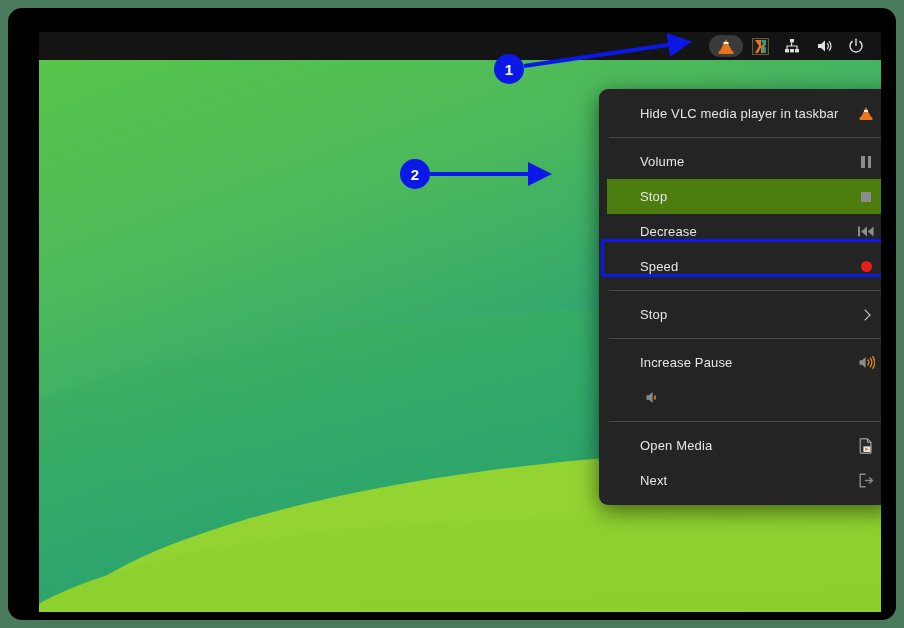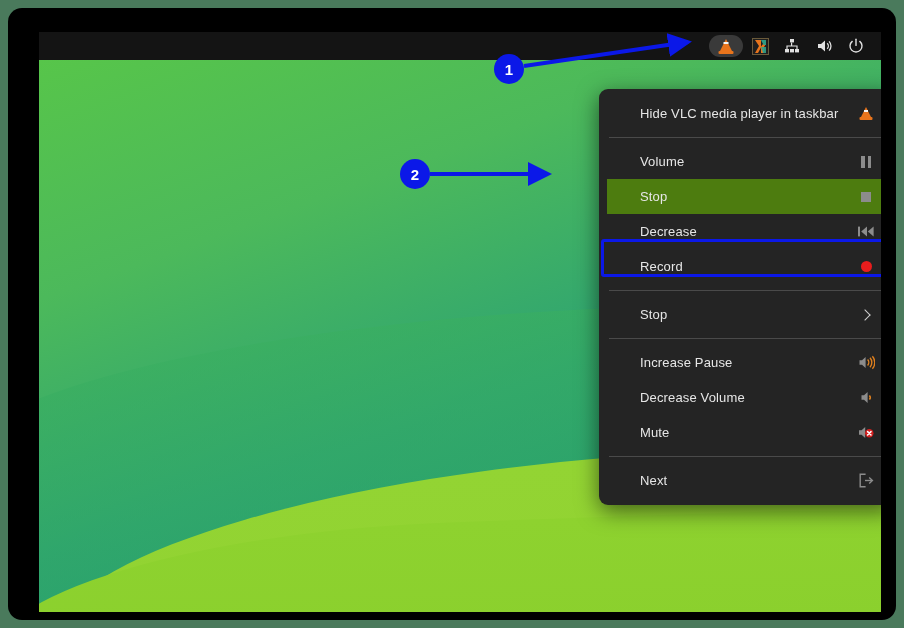--- a/index.html
+++ b/index.html
@@ -348,21 +348,21 @@
             <svg width="16" height="11" viewBox="0 0 16 11">
                 <rect x="0" y="0.6" width="2" height="9.8" fill="#8c8c8c"></rect>
                 <path d="M9 0.6 L9 10.4 L3.2 5.5 Z" fill="#8c8c8c"></path>
                 <path d="M15.6 0.6 L15.6 10.4 L9.8 5.5 Z" fill="#8c8c8c"></path>
               </svg>
           </span>
         </div>
 
 
         <div class="menu-row">
-          <span class="label">Record</span>
+          <span class="label">Speed</span>
           <span class="acc">
               <span class="ic-record"></span>
             </span>
         </div>
 
         <div class="menu-sep"></div>
 
         <div class="menu-row">
           <span class="label">Stop</span>
           <span class="acc">
@@ -378,42 +378,42 @@
             <svg width="17" height="15" viewBox="0 0 17 15">
               <path d="M1.5 5.2 L4 5.2 L7.6 2.1 L7.6 12.9 L4 9.8 L1.5 9.8 Z" fill="#8c8c8c"></path>
               <path d="M9.6 4.6 A4.2 4.2 0 0 1 9.6 10.4" stroke="#e0801e" stroke-width="1.4" fill="none"></path>
               <path d="M12 2.8 A7 7 0 0 1 12 12.2" stroke="#e0801e" stroke-width="1.4" fill="none"></path>
               <path d="M14.4 1.2 A9.6 9.6 0 0 1 14.4 13.8" stroke="#e0801e" stroke-width="1.3" fill="none"></path>
             </svg>
           </span>
         </div>
 
         <div class="menu-row">
-          <span class="label">Decrease Volume</span>
           <span class="acc">
             <svg width="13" height="15" viewBox="0 0 13 15">
               <path d="M1.5 5.2 L4 5.2 L7.6 2.1 L7.6 12.9 L4 9.8 L1.5 9.8 Z" fill="#8c8c8c"></path>
               <path d="M9.4 5.4 A3.2 3.2 0 0 1 9.4 9.6" stroke="#e0801e" stroke-width="1.5" fill="none"></path>
             </svg>
           </span>
         </div>
 
-        <div class="menu-row">
-          <span class="label">Mute</span>
-          <span class="acc">
-            <svg width="16" height="15" viewBox="0 0 16 15">
-              <path d="M1 5.2 L3.6 5.2 L7.2 2.1 L7.2 12.9 L3.6 9.8 L1 9.8 Z" fill="#8c8c8c"></path>
-              <circle cx="11.3" cy="8.3" r="4.2" fill="#d31f1f"></circle>
-              <path d="M9.6 6.6 L13 10 M13 6.6 L9.6 10" stroke="#ffffff" stroke-width="1.5" stroke-linecap="round"></path>
+
+        <div class="menu-sep"></div>
+
+        <div class="menu-row">
+          <span class="label">Open Media</span>
+          <span class="acc">
+            <svg width="14" height="16" viewBox="0 0 14 16">
+              <path d="M1.2 0.8 L8.6 0.8 L12 4.2 L12 15.2 L1.2 15.2 Z" fill="#2c2c2c" stroke="#b8b8b8" stroke-width="1"></path>
+              <path d="M8.6 0.8 L8.6 4.2 L12 4.2" fill="none" stroke="#b8b8b8" stroke-width="1"></path>
+              <rect x="4.4" y="8.4" width="7" height="5.6" fill="#e8e8e8"></rect>
+              <path d="M6.2 9.6 L9.8 11.2 L6.2 12.8 Z" fill="#e8741c"></path>
             </svg>
           </span>
         </div>
-
-        <div class="menu-sep"></div>
-
 
         <div class="menu-row">
           <span class="label">Next</span>
           <span class="acc">
             <svg width="15" height="15" viewBox="0 0 15 15">
               <path d="M6.6 1.2 L1.2 1.2 L1.2 13.8 L6.6 13.8" fill="none" stroke="#8c8c8c" stroke-width="1.4"></path>
               <line x1="6" y1="7.5" x2="13" y2="7.5" stroke="#8c8c8c" stroke-width="1.4"></line>
               <path d="M10.2 4.6 L13.4 7.5 L10.2 10.4" fill="none" stroke="#8c8c8c" stroke-width="1.4"></path>
             </svg>
           </span>

